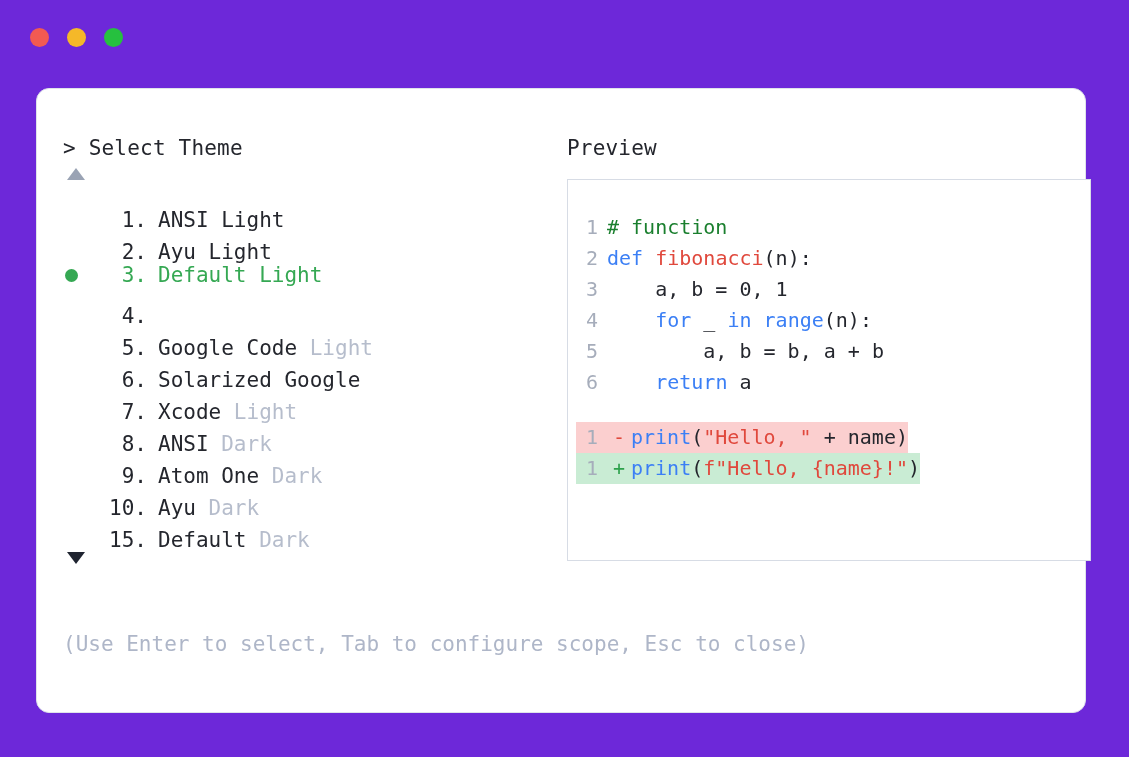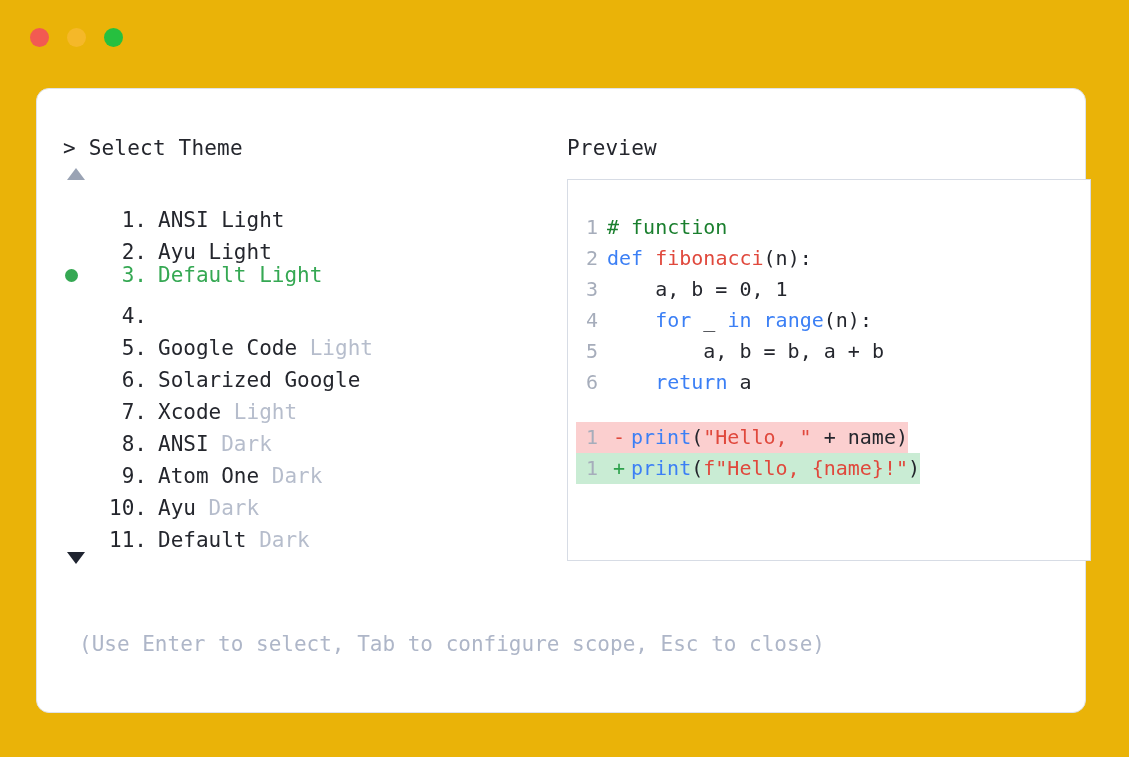--- a/index.html
+++ b/index.html
@@ -12,21 +12,21 @@
     height: 757px;
     font-family: "DejaVu Sans Mono", "Liberation Mono", monospace;
     -webkit-font-smoothing: antialiased;
     overflow: hidden;
   }
 
   .window {
     position: relative;
     width: 1129px;
     height: 757px;
-    background: #eab308;
+    background: #6d28d9;
   }
 
   
   .titlebar {
     position: absolute;
     left: 30px;
     top: 28px;
     display: flex;
     align-items: center;
     gap: 18px;
@@ -144,21 +144,21 @@
     margin-top: 8px;
   }
   .theme-row.selected .num-cell,
   .theme-row.selected .name-cell {
     color: #35a853;
   }
 
   
   .hint {
     position: absolute;
-    left: 42px;
+    left: 26px;
     top: 540px;
     font-size: 21px;
     line-height: 30px;
     color: #aeb6c8;
     white-space: pre;
   }
 
   
   .preview-panel {
     margin-top: 16px;
@@ -238,21 +238,21 @@
             <div class="theme-row"><div class="bullet-cell"></div><div class="num-cell">1.</div><div class="name-cell"><span>ANSI Light</span></div></div>
             <div class="theme-row"><div class="bullet-cell"></div><div class="num-cell">2.</div><div class="name-cell"><span>Ayu Light</span></div></div>
             <div class="theme-row selected"><div class="bullet-cell"><span class="bullet"></span></div><div class="num-cell">3.</div><div class="name-cell"><span>Default Light</span></div></div>
             <div class="theme-row"><div class="bullet-cell"></div><div class="num-cell">4.</div></div>
             <div class="theme-row"><div class="bullet-cell"></div><div class="num-cell">5.</div><div class="name-cell"><span>Google Code</span><span class="variant"> Light</span></div></div>
             <div class="theme-row"><div class="bullet-cell"></div><div class="num-cell">6.</div><div class="name-cell"><span>Solarized Google</span></div></div>
             <div class="theme-row"><div class="bullet-cell"></div><div class="num-cell">7.</div><div class="name-cell"><span>Xcode</span><span class="variant"> Light</span></div></div>
             <div class="theme-row"><div class="bullet-cell"></div><div class="num-cell">8.</div><div class="name-cell"><span>ANSI</span><span class="variant"> Dark</span></div></div>
             <div class="theme-row"><div class="bullet-cell"></div><div class="num-cell">9.</div><div class="name-cell"><span>Atom One</span><span class="variant"> Dark</span></div></div>
             <div class="theme-row"><div class="bullet-cell"></div><div class="num-cell">10.</div><div class="name-cell"><span>Ayu</span><span class="variant"> Dark</span></div></div>
-            <div class="theme-row"><div class="bullet-cell"></div><div class="num-cell">11.</div><div class="name-cell"><span>Default</span><span class="variant"> Dark</span></div></div>
+            <div class="theme-row"><div class="bullet-cell"></div><div class="num-cell">15.</div><div class="name-cell"><span>Default</span><span class="variant"> Dark</span></div></div>
           </div>
 
         <div class="arrow-row">
           <span class="arrow arrow-down"></span>
         </div>
       </div>
 
       <div class="col-right">
         <div class="heading">Preview</div>
         <div class="preview-panel">

